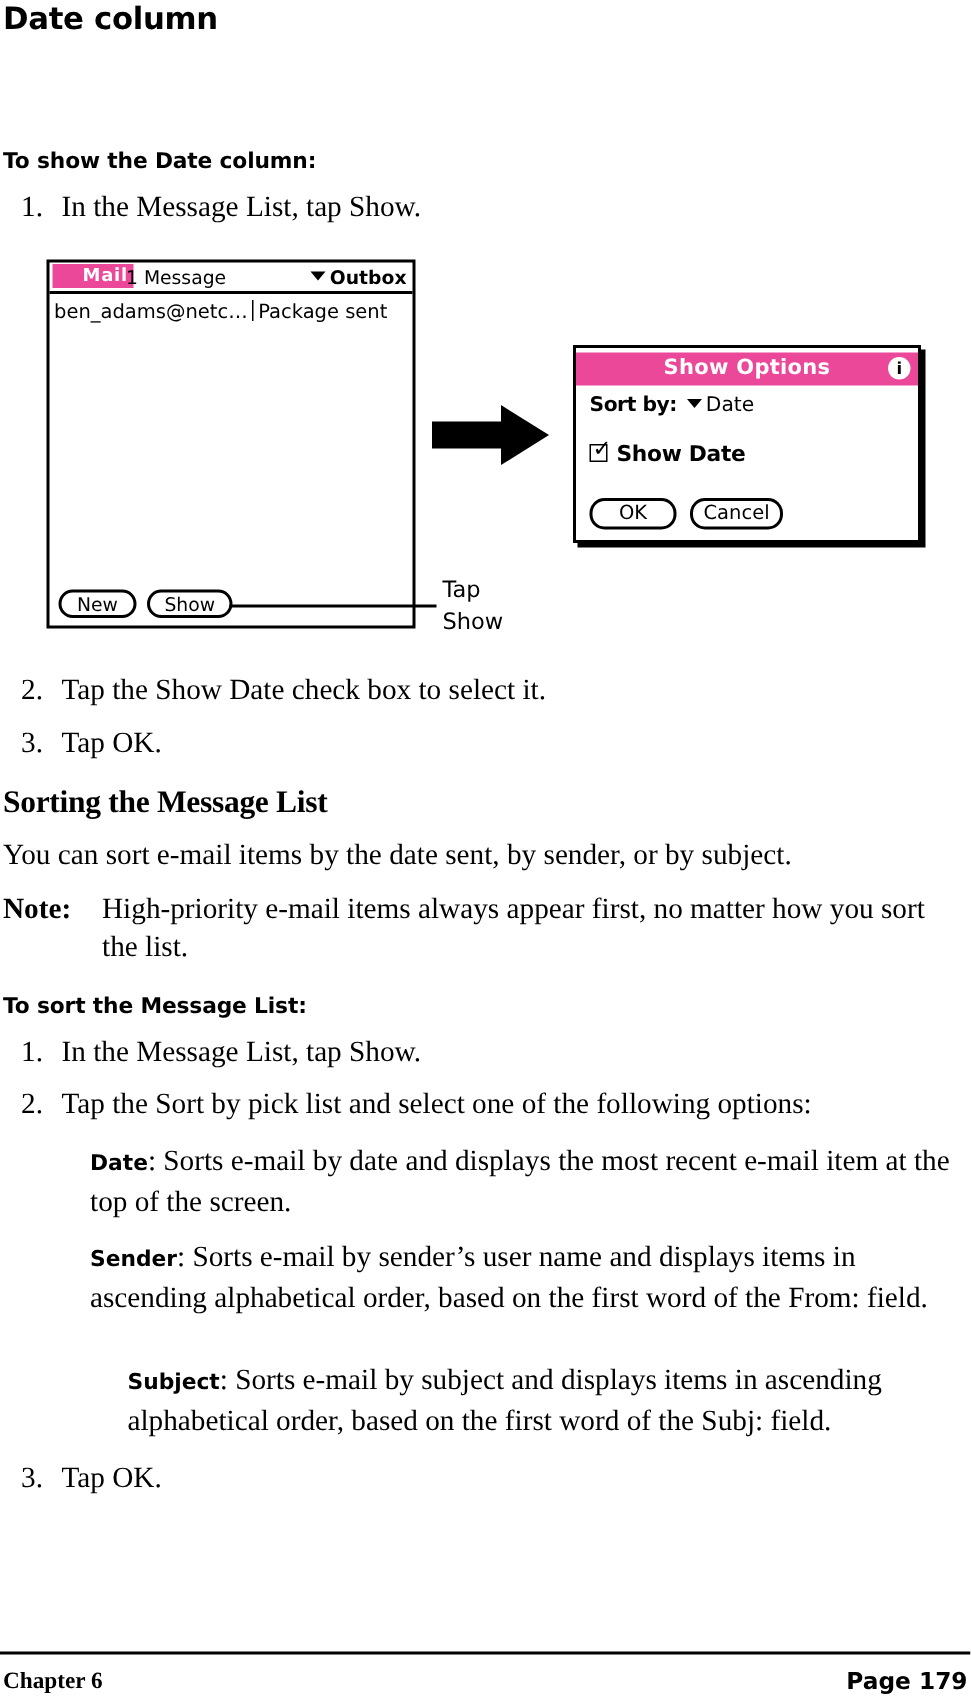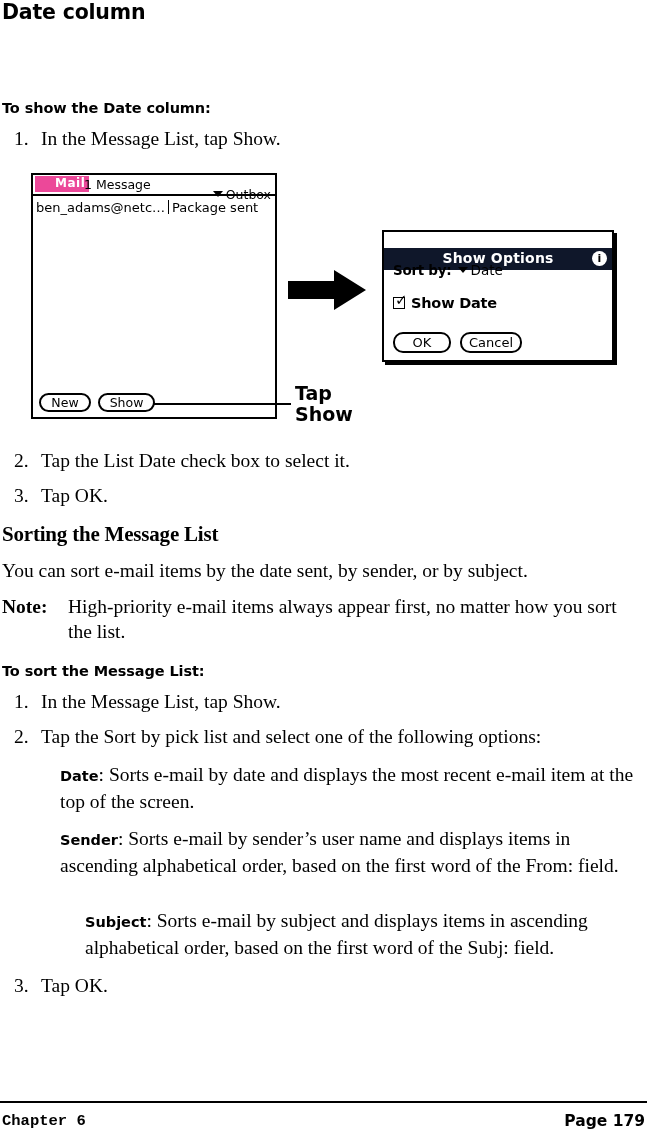--- a/index.html
+++ b/index.html
@@ -109,24 +109,25 @@
   }
   .palm-count {
     position: absolute;
     left: 51px; top: 2px;
     font-family: "DejaVu Sans", sans-serif;
     font-size: 12.5px;
     line-height: 15px;
   }
   .palm-folder {
     position: absolute;
-    right: 4px; top: 12px;
+    right: 4px; top: 2px;
     font-family: "DejaVu Sans", sans-serif;
     font-size: 12.5px;
     line-height: 15px;
+    font-weight: bold;
   }
   .tri-down {
     display: inline-block;
     width: 0; height: 0;
     border-left: 5.5px solid transparent;
     border-right: 5.5px solid transparent;
     border-top: 6px solid #000;
     vertical-align: 2px;
     margin-right: 3px;
   }
@@ -175,22 +176,22 @@
     position: absolute;
     left: 153px;
     top: 403px;
     width: 138px;
     height: 2px;
     background: #000;
   }
   .caption {
     position: absolute;
     font-family: "DejaVu Sans", sans-serif;
-    font-weight: bold;
-    font-size: 19px;
+    font-weight: normal;
+    font-size: 15px;
     line-height: 21px;
     white-space: nowrap;
   }
 
   
   .arrow-wrap {
     position: absolute;
     left: 288px;
     top: 270px;
     width: 80px;
@@ -204,24 +205,24 @@
     top: 230px;
     width: 232px;
     height: 132px;
     border: 2px solid #000;
     background: #fff;
     box-sizing: border-box;
     box-shadow: 3px 3px 0 #000;
   }
   .dlg-titlebar {
     position: absolute;
-    left: 0; top: 16px;
+    left: 0; top: 3px;
     width: 100%;
     height: 22px;
-    background: #0f172a;
+    background: #ec4899;
     color: #fff;
   }
   .dlg-title {
     position: absolute;
     left: 0; right: 0; top: 2px;
     text-align: center;
     font-family: "DejaVu Sans", sans-serif;
     font-weight: bold;
     font-size: 14px;
     line-height: 17px;
@@ -314,21 +315,21 @@
     left: 0;
     top: 1101px;
     width: 647px;
     height: 2px;
     background: #000;
   }
   .footer-left {
     position: absolute;
     left: 2px;
     top: 1111px;
-    font-family: Liberation Mono, monospace;
+    font-family: Liberation Serif, serif;
     font-weight: bold;
     font-size: 15.5px;
     line-height: 20px;
   }
   .footer-right {
     position: absolute;
     right: 2px;
     top: 1111px;
     font-family: "DejaVu Sans", sans-serif;
     font-weight: bold;
@@ -393,21 +394,21 @@
       <span class="checkbox"><span class="tick">✓</span></span><span>Show Date</span>
     </div>
 
     <div class="dlg-buttons">
       <span class="dlg-btn">OK</span>
       <span class="dlg-btn">Cancel</span>
     </div>
   </div>
 
   <div class="num" style="left:14px; top:448px;">2.</div>
-  <div class="body-text" style="left:41px; top:448px; width:600px;">Tap the List Date check box to select it.</div>
+  <div class="body-text" style="left:41px; top:448px; width:600px;">Tap the Show Date check box to select it.</div>
 
   <div class="num" style="left:14px; top:483px;">3.</div>
   <div class="body-text" style="left:41px; top:483px; width:600px;">Tap OK.</div>
 
   <div class="h2" style="left:2px; top:524px;">Sorting the Message List</div>
 
   <div class="body-text" style="left:2px; top:558px; width:640px;">You can sort e-mail items by the date sent, by sender, or by subject.</div>
 
   <div class="note-lbl" style="left:2px; top:594px;">Note:</div>
   <div class="body-text" style="left:68px; top:594px; width:574px;">High-priority e-mail items always appear first, no matter how you sort the list.</div>

